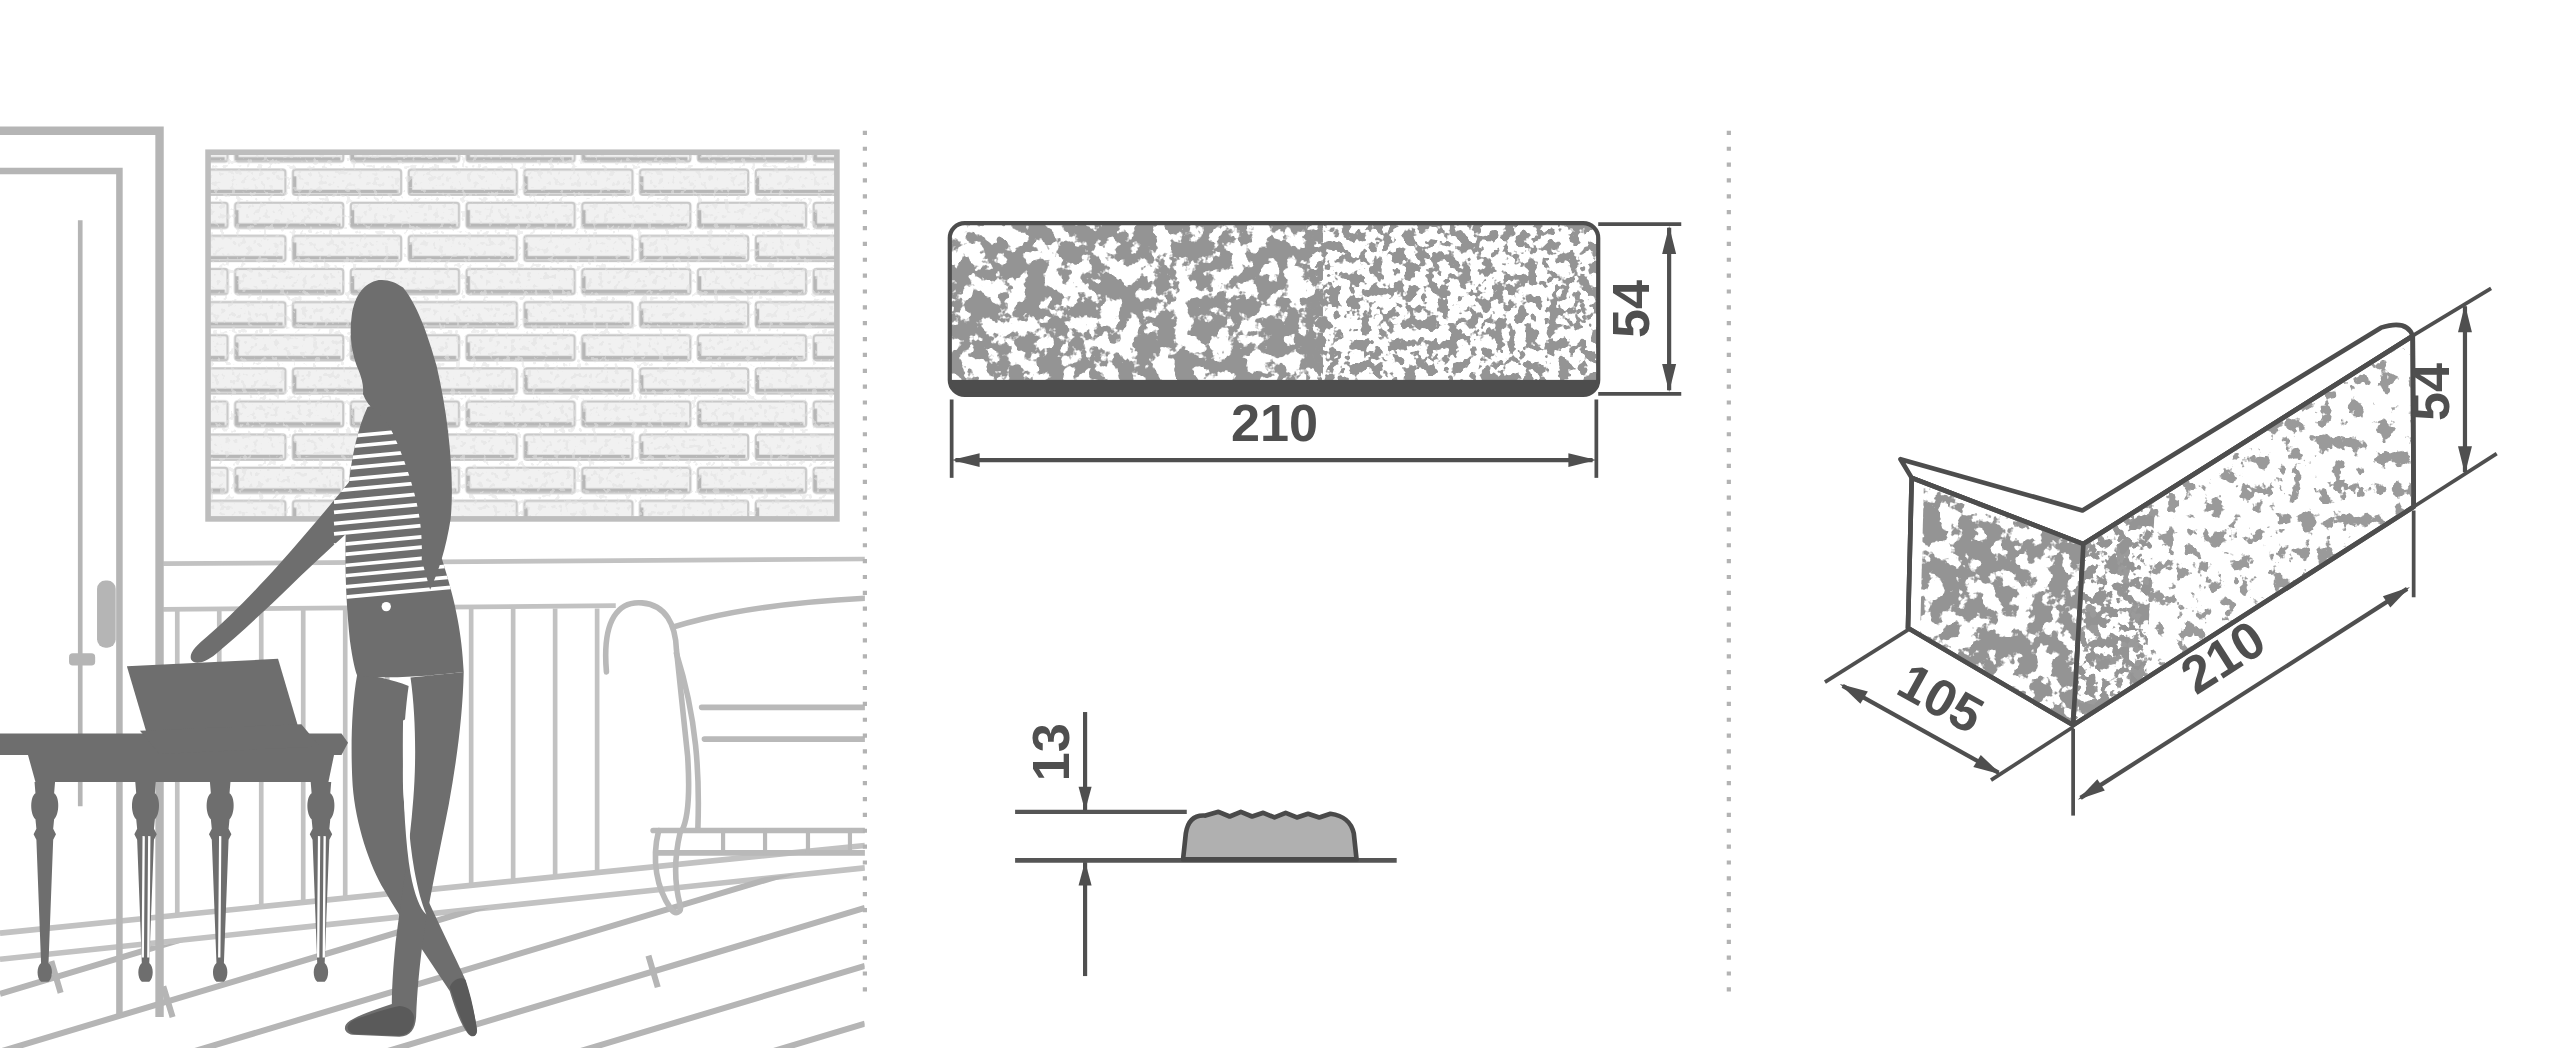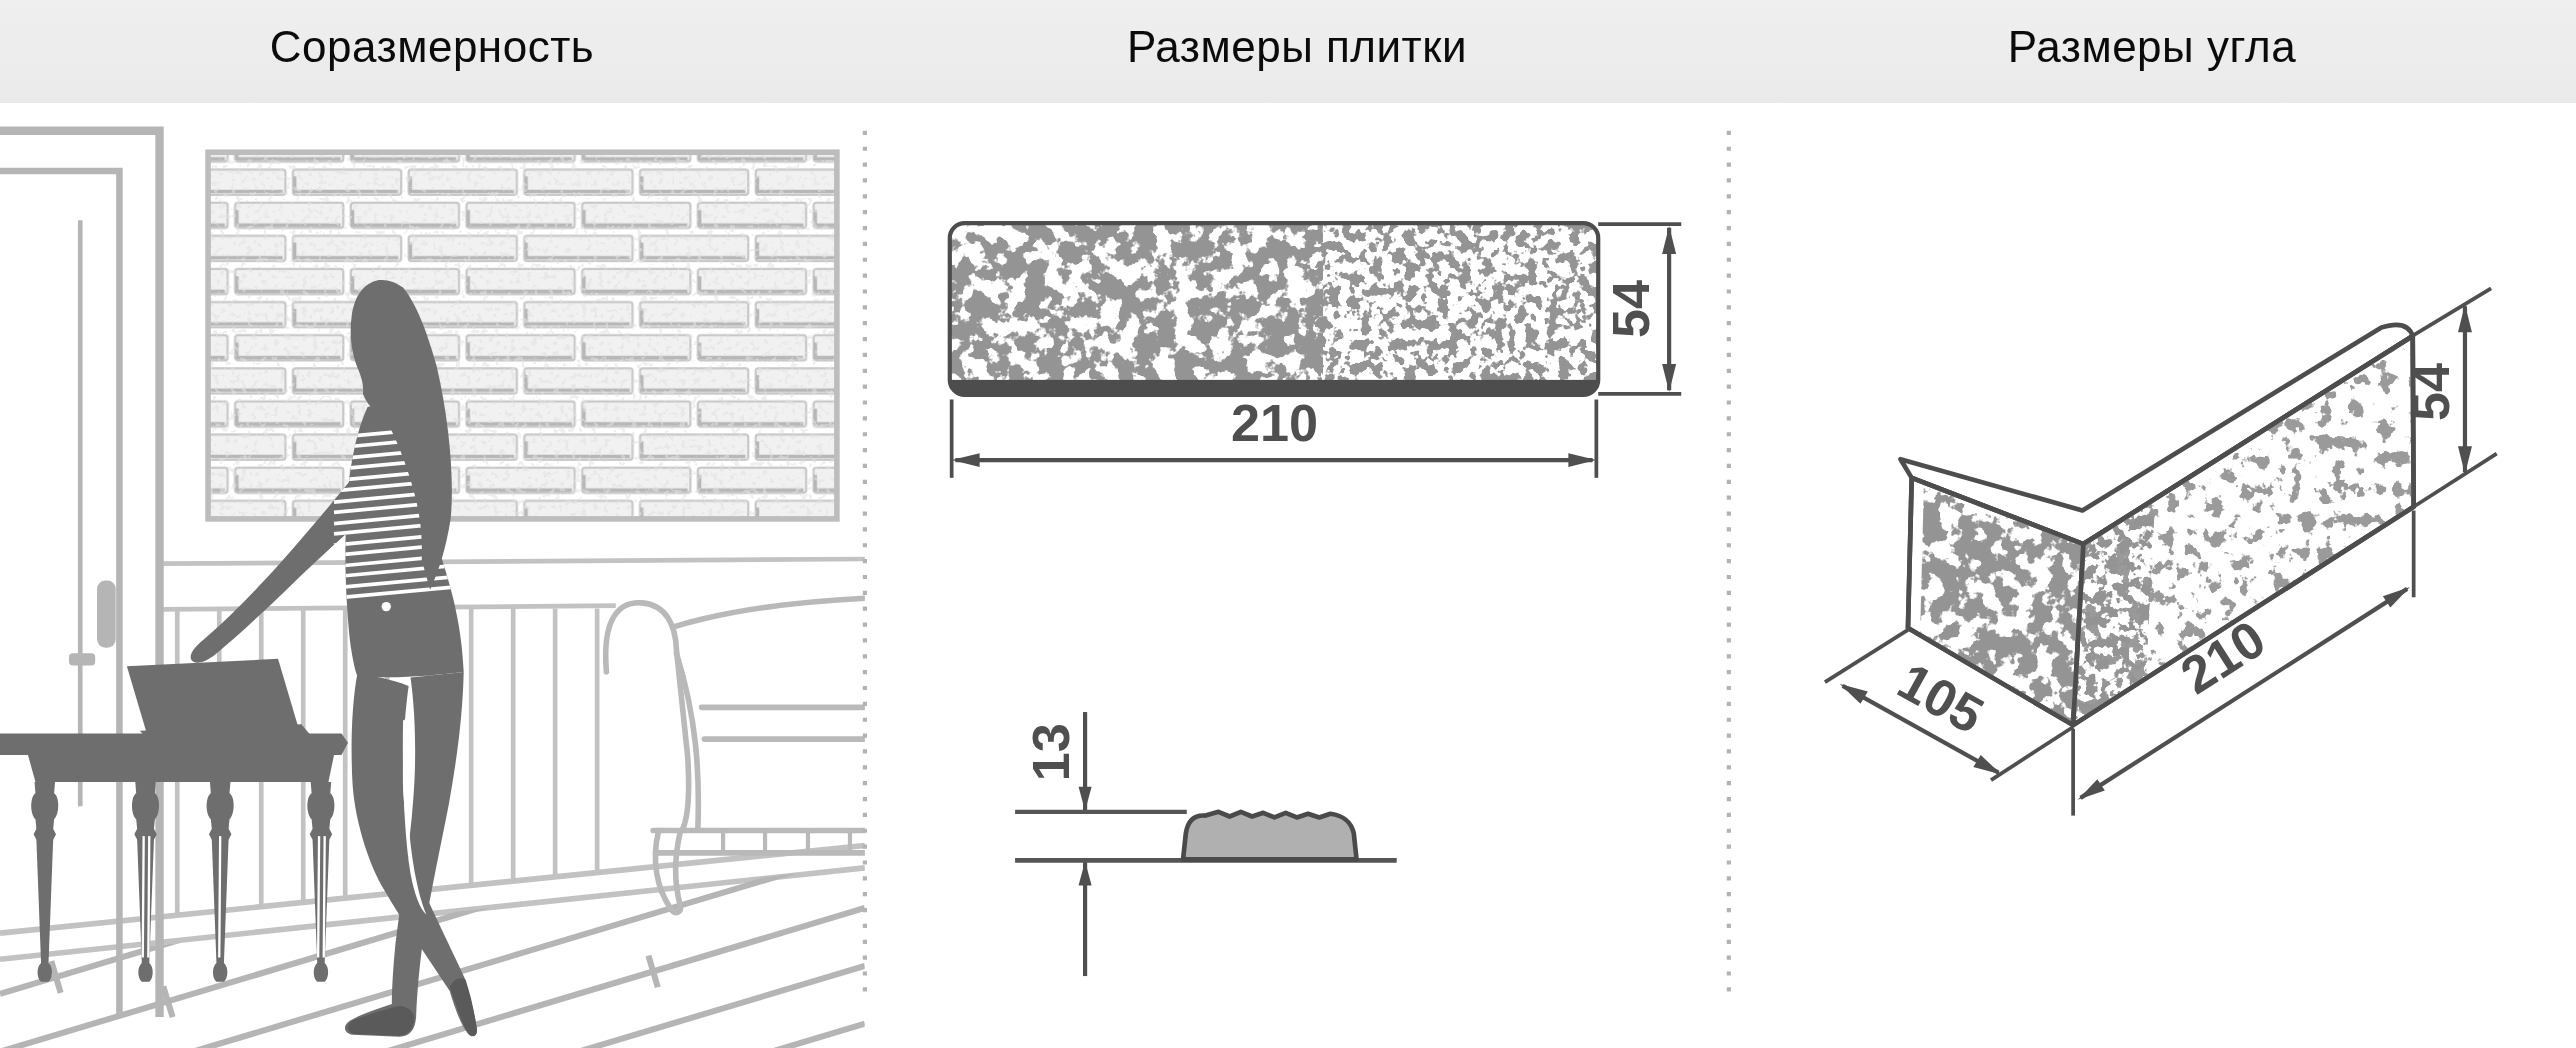--- a/index.html
+++ b/index.html
@@ -20,25 +20,20 @@
   }
   .t1{left:432px;} .t2{left:1297px;} .t3{left:2152px;}
   svg{position:absolute;left:0;top:0;}
   .dimtxt{font-family:"Liberation Sans",sans-serif;font-weight:bold;font-size:56px;fill:#4f4f4f;}
 </style>
 </head>
 <body>
 
 <div class="canvas">
 
-  <div class="header-band">
-    <div class="section-title t1">Соразмерность</div>
-    <div class="section-title t2">Размеры плитки</div>
-    <div class="section-title t3">Размеры угла</div>
-  </div>
 
   <svg width="2576" height="1049" viewBox="0 0 2761 1124">
     <defs>
 
       <pattern id="bricks" width="124" height="71" patternUnits="userSpaceOnUse">
         <rect width="124" height="71" fill="#ffffff"></rect>
         <g stroke="#c8c8c8" stroke-width="2.4" fill="#f1f1f1">
           <rect x="4" y="4" width="116" height="27" rx="3"></rect>
           <rect x="-58" y="39.5" width="116" height="27" rx="3"></rect>
           <rect x="66" y="39.5" width="116" height="27" rx="3"></rect>

